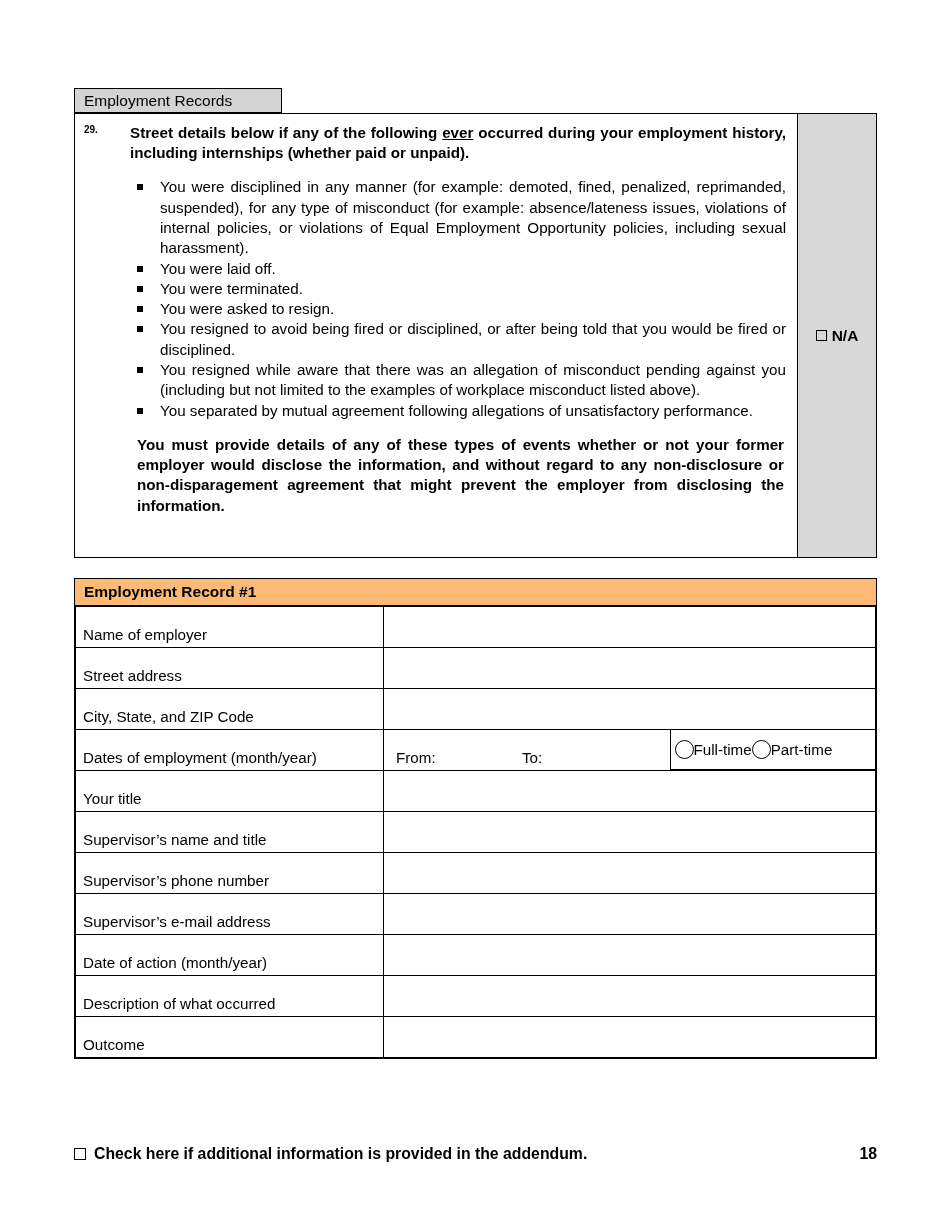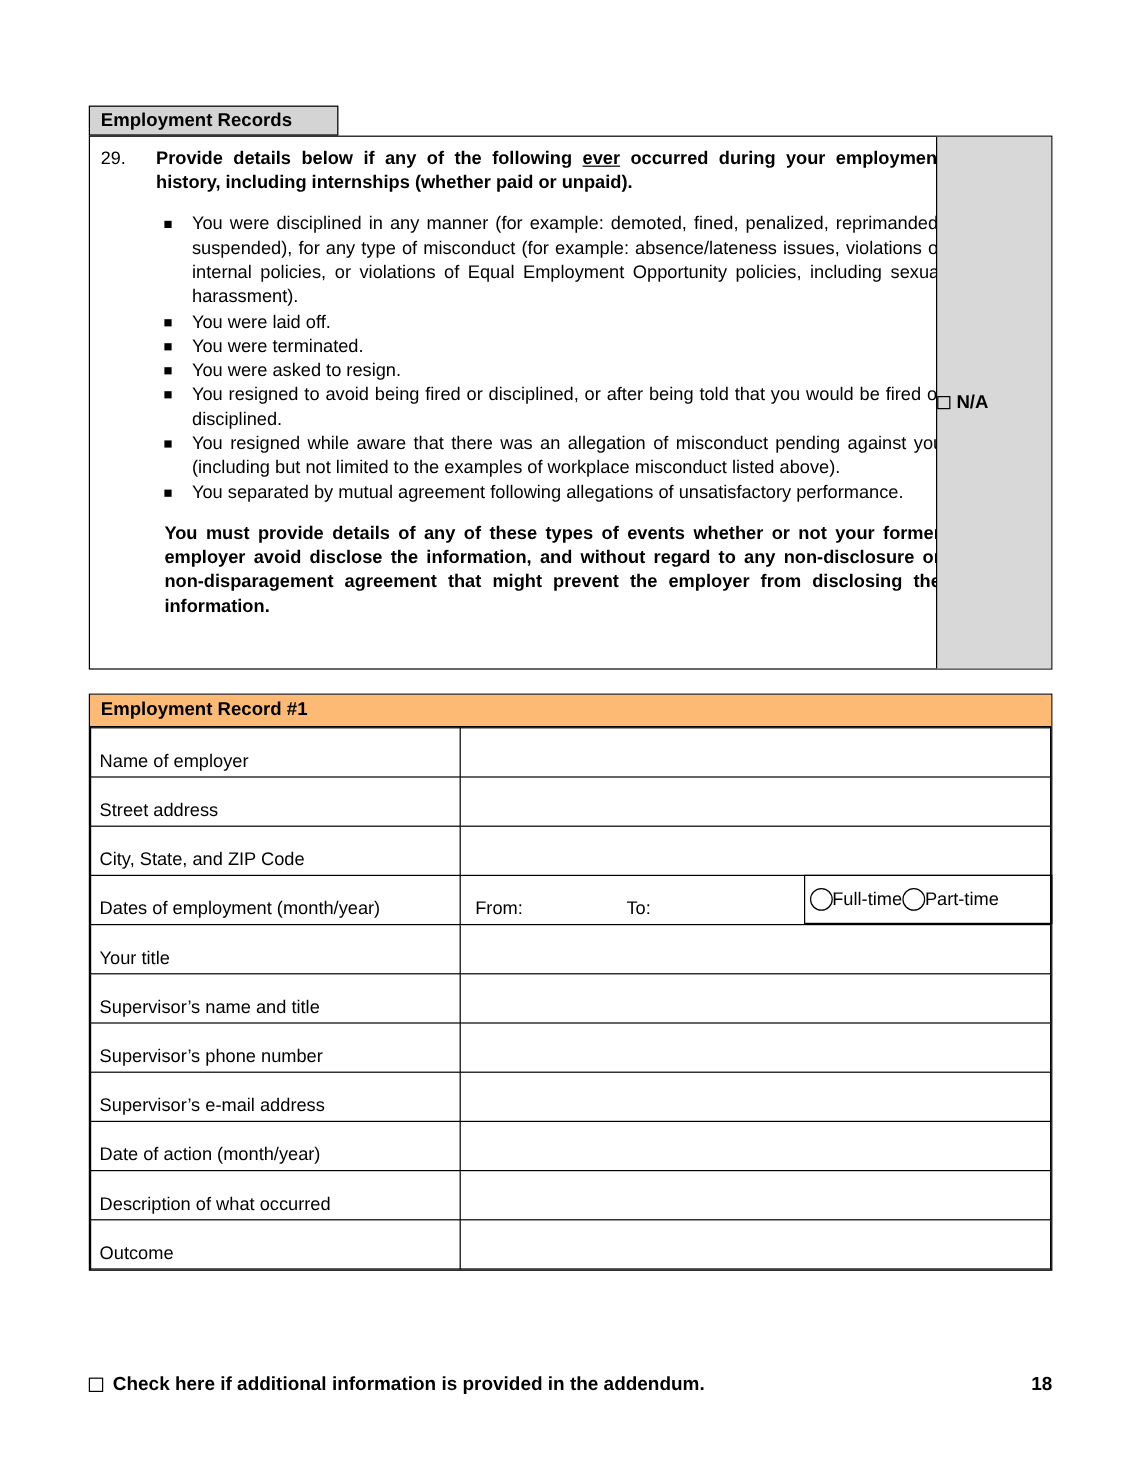--- a/index.html
+++ b/index.html
@@ -27,21 +27,21 @@
     left: 74px;
     top: 88px;
     width: 208px;
     height: 25px;
     border: 1.5px solid #000;
     background: #d4d4d4;
     box-sizing: border-box;
     display: flex;
     align-items: center;
     padding-left: 9px;
-    font-weight: bold;
+    font-weight: normal;
     font-size: 15.5px;
   }
 
   .q-box {
     position: absolute;
     left: 74px;
     top: 113px;
     width: 803px;
     height: 445px;
     border: 1.5px solid #000;
@@ -51,27 +51,28 @@
     position: absolute;
     left: 0; top: 0;
     width: 723px;
     height: 100%;
     box-sizing: border-box;
     padding: 9px 12px 0 9px;
   }
   .q-na {
     position: absolute;
     right: 0; top: 0;
-    width: 96px;
+    width: 79px;
     height: 100%;
     border-left: 1.5px solid #000;
     background: #d8d8d8;
     box-sizing: border-box;
     display: flex;
     align-items: center;
+    justify-content: center;
   }
   .na-inner {
     font-weight: bold;
     font-size: 15.5px;
     display: flex;
     align-items: center;
     gap: 5px;
   }
   .cbox {
     display: inline-block;
@@ -79,22 +80,22 @@
     height: 11px;
     border: 1.3px solid #000;
     box-sizing: border-box;
   }
 
   .q-numline {
     display: flex;
     align-items: flex-start;
   }
   .q-num {
-    font-weight: normal;
-    font-size: 15px;
+    font-weight: bold;
+    font-size: 10px;
     width: 46px;
     flex: 0 0 46px;
     line-height: 1.33;
   }
   .q-text {
     font-weight: bold;
     font-size: 15.2px;
     line-height: 1.33;
     text-align: justify;
     flex: 1;
@@ -240,34 +241,34 @@
 
   <div class="q-header">
     <span>Employment Records</span>
   </div>
 
   <div class="q-box">
     <div class="q-main">
 
       <div class="q-numline">
         <div class="q-num">29.</div>
-        <div class="q-text"><span>Provide details below if any of the following </span><u>ever</u><span> occurred during your employment history, including internships (whether paid or unpaid).</span></div>
+        <div class="q-text"><span>Street details below if any of the following </span><u>ever</u><span> occurred during your employment history, including internships (whether paid or unpaid).</span></div>
       </div>
 
       <ul class="bullets">
         <li>You were disciplined in any manner (for example: demoted, fined, penalized, reprimanded, suspended), for any type of misconduct (for example: absence/lateness issues, violations of internal policies, or violations of Equal Employment Opportunity policies, including sexual harassment).</li>
         <li>You were laid off.</li>
         <li>You were terminated.</li>
         <li>You were asked to resign.</li>
         <li>You resigned to avoid being fired or disciplined, or after being told that you would be fired or disciplined.</li>
         <li>You resigned while aware that there was an allegation of misconduct pending against you (including but not limited to the examples of workplace misconduct listed above).</li>
         <li>You separated by mutual agreement following allegations of unsatisfactory performance.</li>
       </ul>
 
-      <div class="closing">You must provide details of any of these types of events whether or not your former employer avoid disclose the information, and without regard to any non-disclosure or non-disparagement agreement that might prevent the employer from disclosing the information.</div>
+      <div class="closing">You must provide details of any of these types of events whether or not your former employer would disclose the information, and without regard to any non-disclosure or non-disparagement agreement that might prevent the employer from disclosing the information.</div>
     </div>
 
     <div class="q-na">
       <div class="na-inner">
         <span class="cbox"></span>
         <span>N/A</span>
       </div>
     </div>
   </div>
 

